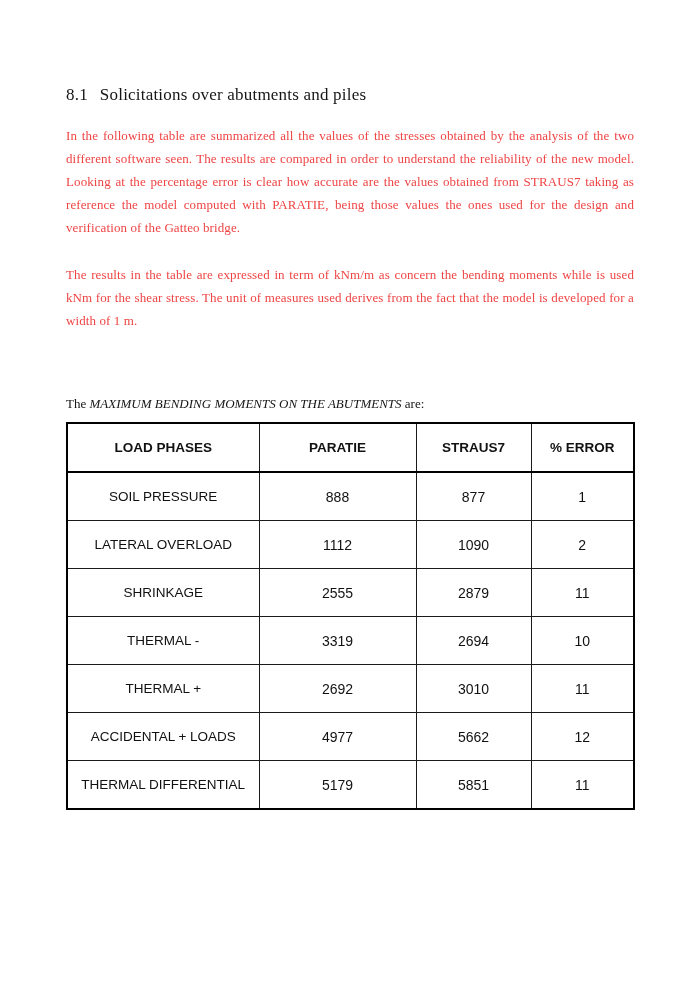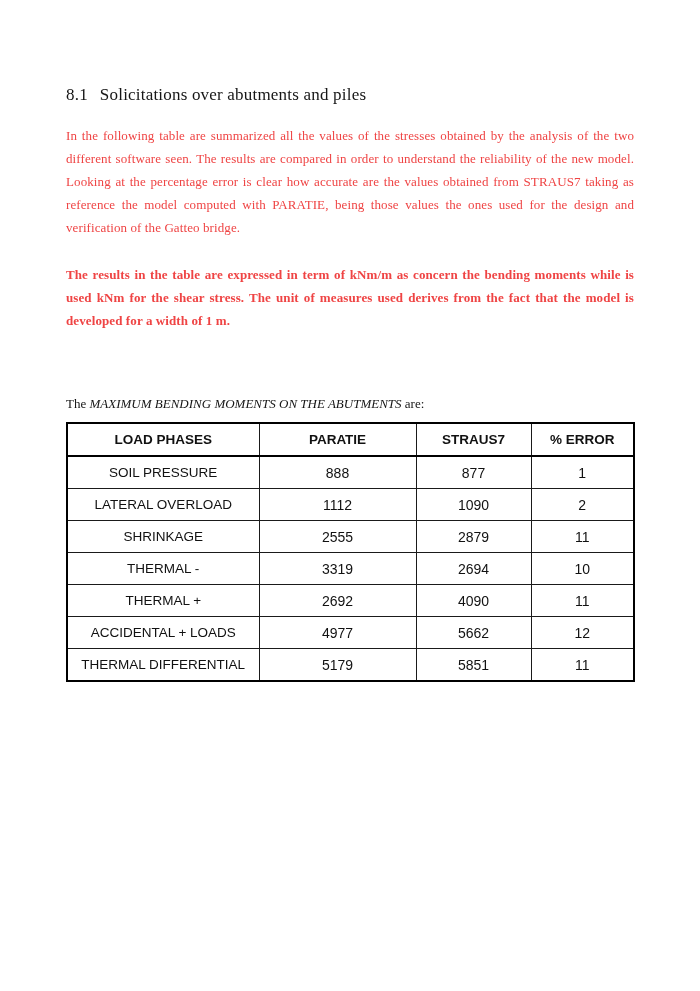--- a/index.html
+++ b/index.html
@@ -36,21 +36,20 @@
   .body-para {
     margin: 16px 0 0 0;
     font-size: 13px;
     line-height: 23px;
     text-align: justify;
     color: #ef4444;
     letter-spacing: 0.1px;
   }
   .body-para.second {
     margin-top: 24px;
-    font-weight: bold;
   }
   .table-caption {
     margin: 60px 0 0 0;
     font-size: 13px;
     line-height: 23px;
     color: #151515;
   }
   .table-caption .caption-em {
     font-style: italic;
   }
@@ -64,21 +63,21 @@
   .moments-table col.c0 { width: 192px; }
   .moments-table col.c1 { width: 157px; }
   .moments-table col.c2 { width: 115px; }
   .moments-table col.c3 { width: 103px; }
   .moments-table th,
   .moments-table td {
     border: 1px solid #1a1a1a;
     text-align: center;
     vertical-align: middle;
     height: 31px;
-    padding: 0 2px;
+    padding: 8px 2px;
     font-family: "Liberation Sans", sans-serif;
     color: #111111;
     overflow: hidden;
     white-space: nowrap;
   }
   .moments-table thead th {
     font-size: 13.5px;
     font-weight: 700;
     border-bottom: 2px solid #000000;
   }
@@ -153,21 +152,21 @@
           </tr>
           <tr>
             <td class="phase-cell">THERMAL -</td>
             <td class="value-cell">3319</td>
             <td class="value-cell">2694</td>
             <td class="value-cell">10</td>
           </tr>
           <tr>
             <td class="phase-cell">THERMAL +</td>
             <td class="value-cell">2692</td>
-            <td class="value-cell">4090</td>
+            <td class="value-cell">3010</td>
             <td class="value-cell">11</td>
           </tr>
           <tr>
             <td class="phase-cell">ACCIDENTAL + LOADS</td>
             <td class="value-cell">4977</td>
             <td class="value-cell">5662</td>
             <td class="value-cell">12</td>
           </tr>
           <tr>
             <td class="phase-cell">THERMAL DIFFERENTIAL</td>

